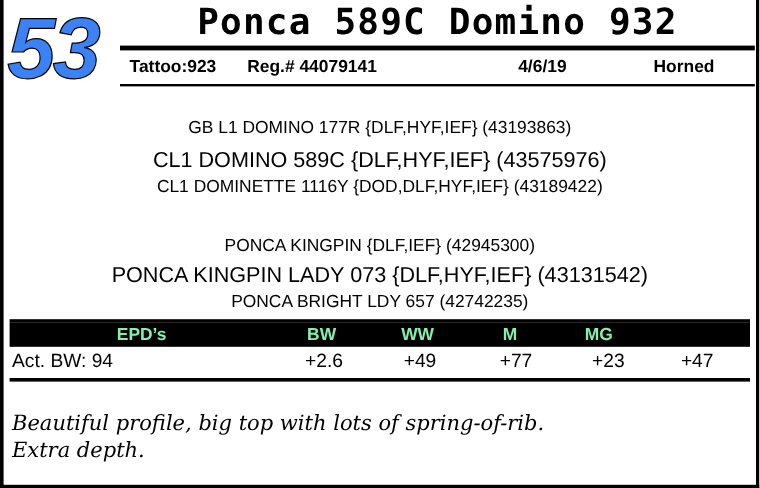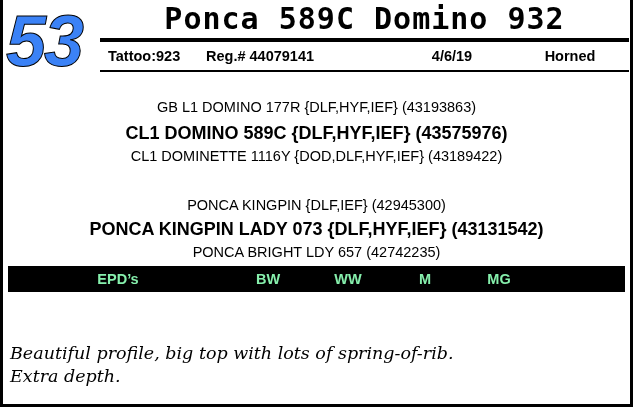--- a/index.html
+++ b/index.html
@@ -89,21 +89,21 @@
     left: 0;
     width: 633px;
     text-align: center;
   }
   .ped-sub {
     font-size: 14.5px;
     font-weight: normal;
   }
   .ped-main {
     font-size: 18px;
-    font-weight: bold;
+    font-weight: normal;
   }
   .l-sire-gs  { top: 3px; text-align: center; }
   .l-sire     { top: 27px; }
   .l-sire-gd  { top: 52px; }
   .l-dam-gs   { top: 101px; }
   .l-dam      { top: 123px; }
   .l-dam-gd   { top: 148px; }
 
   
   .epd {
@@ -204,20 +204,28 @@
 
   <div class="epd">
     <div class="epd-rule-top"></div>
     <div class="epd-head">
       <span class="c-label">EPD’s</span>
       <span class="c-val">BW</span>
       <span class="c-val">WW</span>
       <span class="c-val w75">M</span>
       <span class="c-val w75">MG</span>
     </div>
+    <div class="epd-body">
+      <span class="c-label left">Act. BW: 94</span>
+      <span class="c-val">+2.6</span>
+      <span class="c-val">+49</span>
+      <span class="c-val">+77</span>
+      <span class="c-val w75">+23</span>
+      <span class="c-val w75">+47</span>
+    </div>
     <div class="epd-rule-bot"></div>
   </div>
 
   <div class="comment">
     <div>Beautiful profile, big top with lots of spring-of-rib.</div>
     <div>Extra depth.</div>
   </div>
 
   <div class="border-left"></div>
   <div class="border-right"></div>

